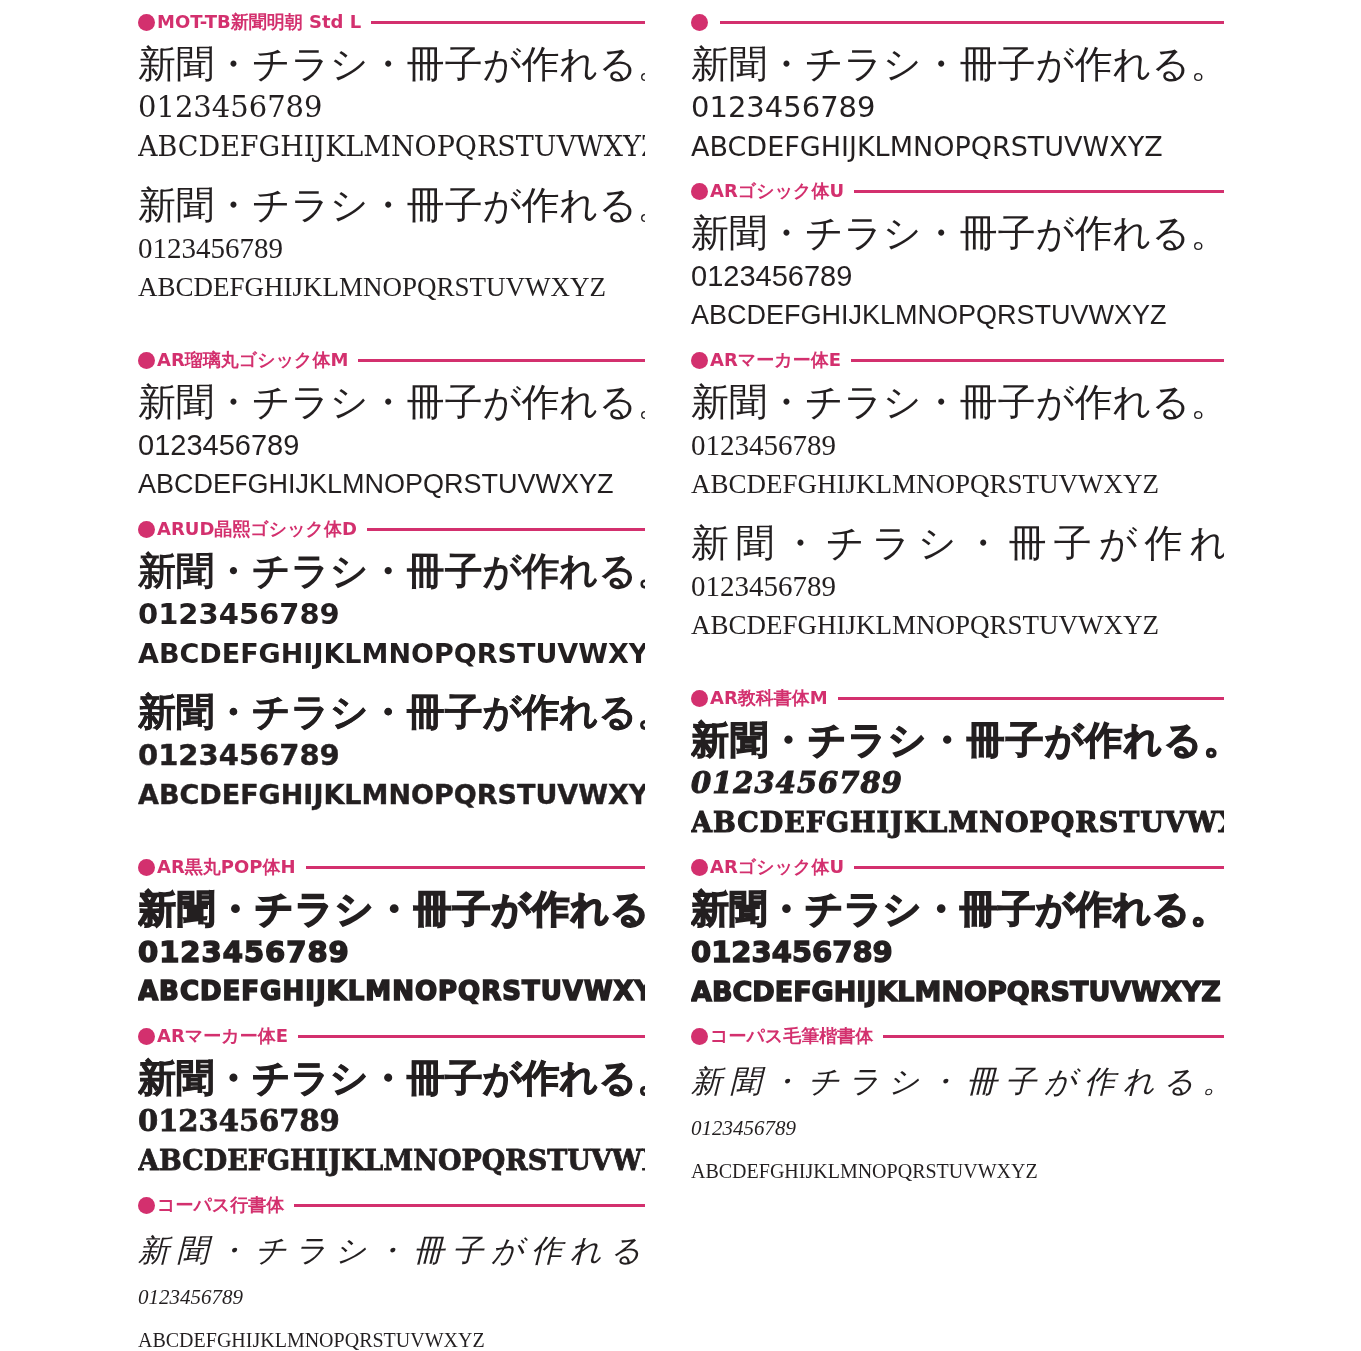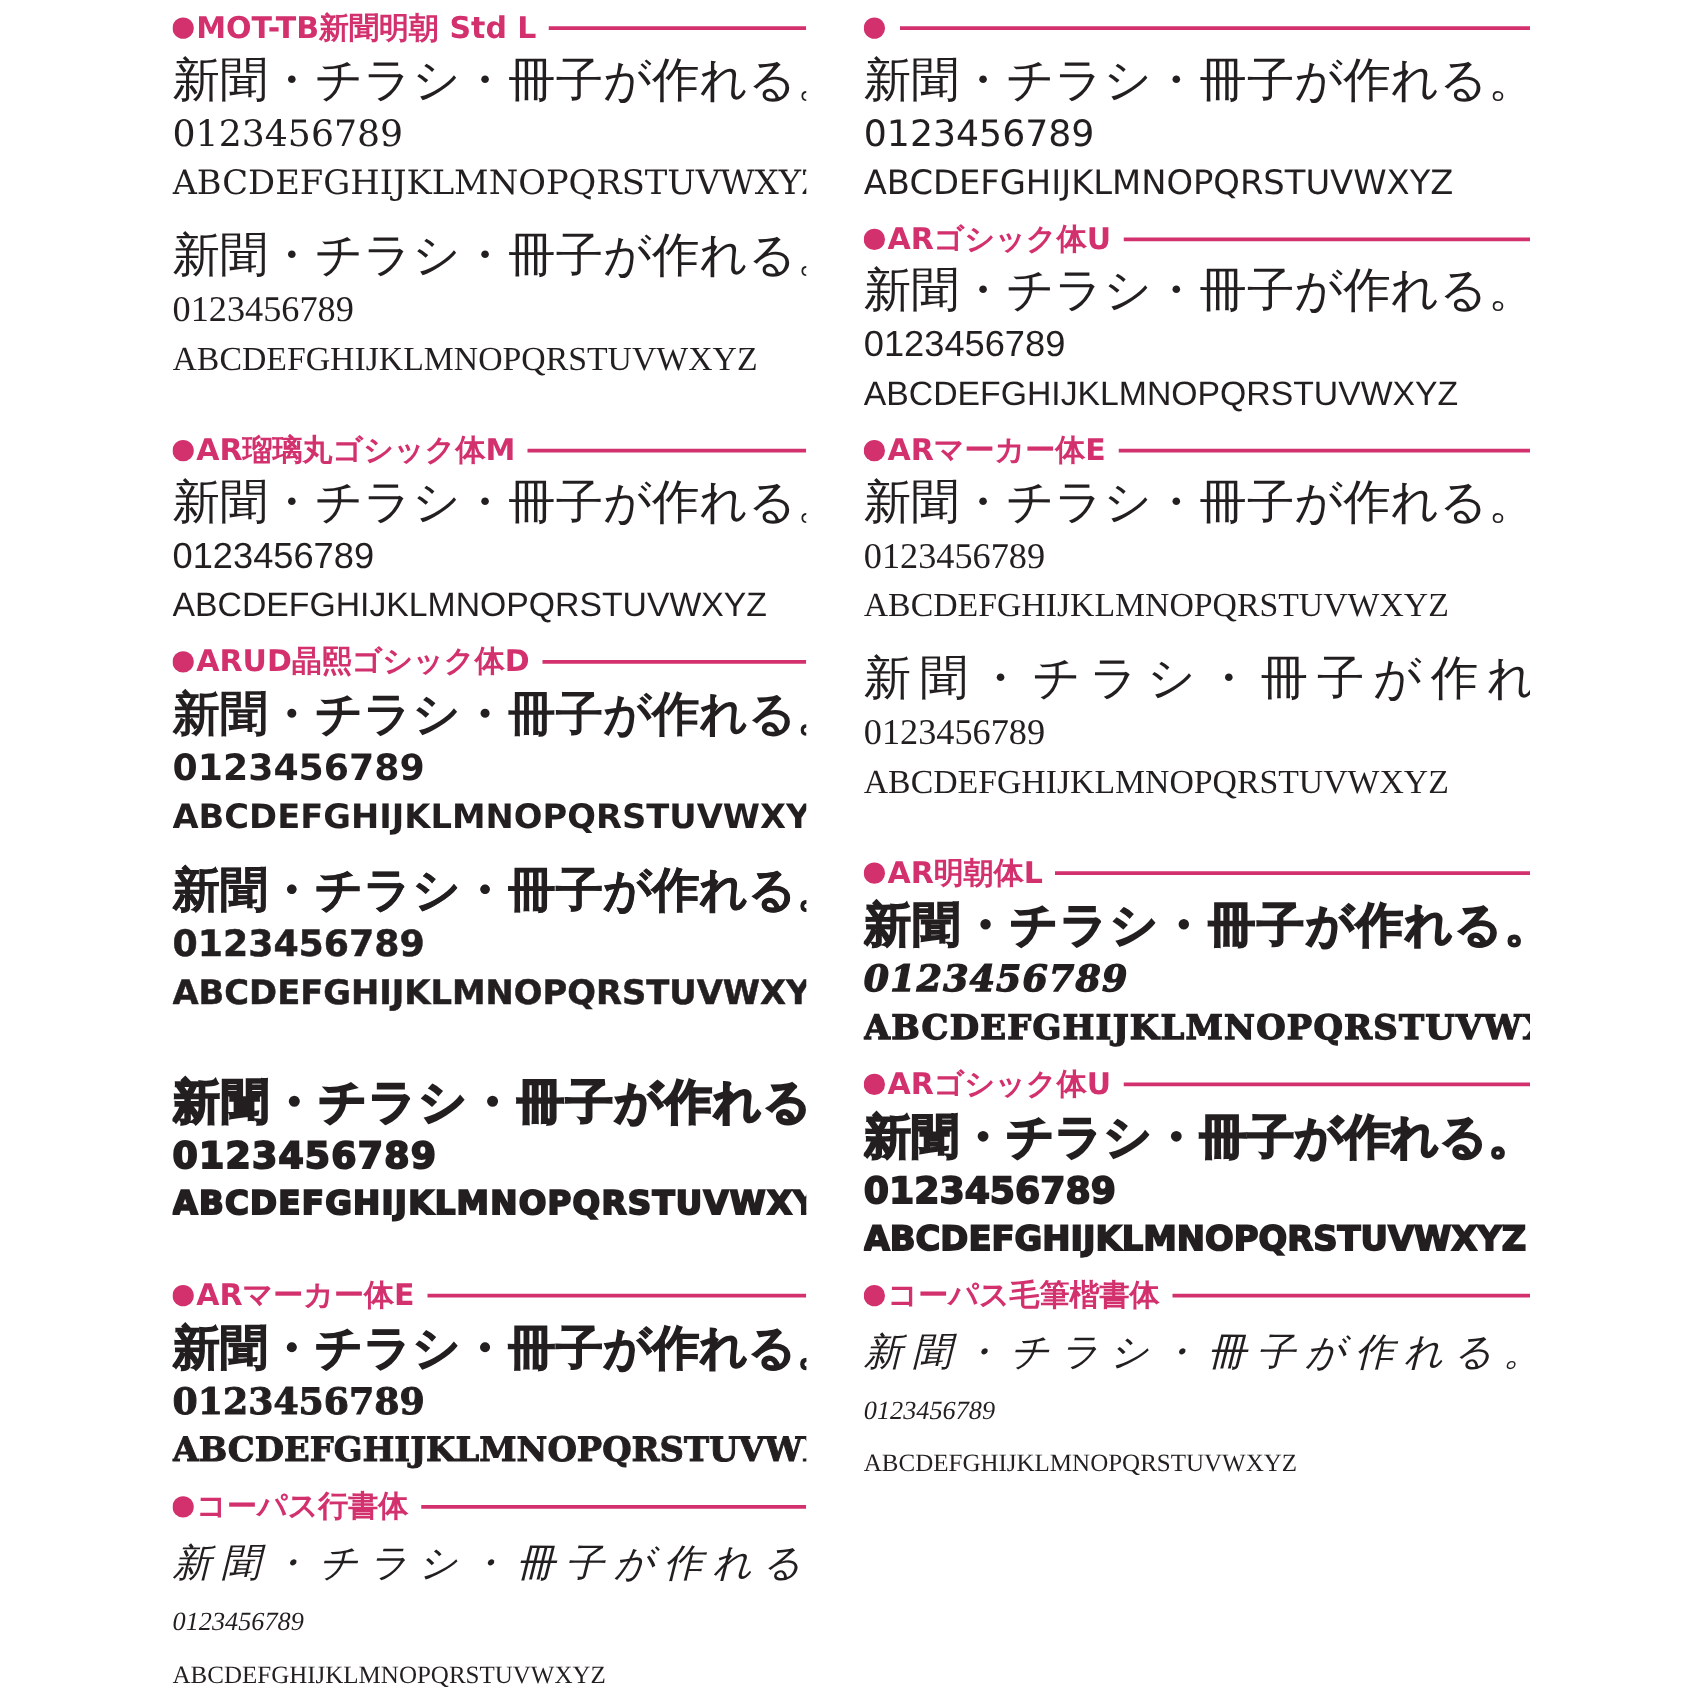--- a/index.html
+++ b/index.html
@@ -11,21 +11,21 @@
   }
   .sheet{display:flex;padding:8px 0 0 138px;gap:46px;}
   .col{display:flex;flex-direction:column;}
   .col-left{width:507px;}
   .col-right{width:533px;}
 
   .spec{height:169px;overflow:hidden;}
 
   .head{display:flex;align-items:center;height:28px;}
   .dot{width:17px;height:17px;border-radius:50%;background:var(--accent,#d3306e);flex:none;margin-right:2px;}
-  .fname{font-family:"DejaVu Sans",sans-serif;font-weight:bold;font-size:24px;color:var(--accent,#d3306e);white-space:nowrap;}
+  .fname{font-family:"DejaVu Sans",sans-serif;font-weight:bold;font-size:18px;color:var(--accent,#d3306e);white-space:nowrap;}
   .rule{flex:1;height:3px;background:var(--accent,#d3306e);margin-left:10px;min-width:20px;}
 
   .sample{font-size:38px;line-height:50px;margin-top:3px;white-space:nowrap;}
   .digits{font-size:29px;line-height:37px;white-space:nowrap;}
   .alpha{font-size:27px;line-height:41px;white-space:nowrap;}
 
   
   .f-nmincho .sample,.f-nmincho .digits,.f-nmincho .alpha{font-family:"DejaVu Serif",serif;}
   .f-mincho .sample,.f-mincho .digits,.f-mincho .alpha{font-family:"Liberation Serif",serif;}
   .f-sans .sample,.f-sans .digits,.f-sans .alpha{font-family:"DejaVu Sans",sans-serif;}
@@ -95,20 +95,25 @@
       <div class="alpha">ABCDEFGHIJKLMNOPQRSTUVWXYZ</div>
     </section>
 
     <section class="spec f-sans f-marker">
       <div class="sample">新聞・チラシ・冊子が作れる。</div>
       <div class="digits">0123456789</div>
       <div class="alpha">ABCDEFGHIJKLMNOPQRSTUVWXYZ</div>
     </section>
 
     <section class="spec f-sans f-pop">
+      <div class="head">
+        <span class="dot"></span>
+        <span class="fname">AR黒丸POP体H</span>
+        <span class="rule"></span>
+      </div>
       <div class="sample">新聞・チラシ・冊子が作れる。</div>
       <div class="digits">0123456789</div>
       <div class="alpha">ABCDEFGHIJKLMNOPQRSTUVWXYZ</div>
     </section>
 
     <section class="spec f-nmincho f-ultraserif">
       <div class="head">
         <span class="dot"></span>
         <span class="fname">ARマーカー体E</span>
         <span class="rule"></span>
@@ -167,21 +172,21 @@
 
     <section class="spec f-mincho f-wide">
       <div class="sample">新聞・チラシ・冊子が作れる。</div>
       <div class="digits">0123456789</div>
       <div class="alpha">ABCDEFGHIJKLMNOPQRSTUVWXYZ</div>
     </section>
 
     <section class="spec f-nmincho f-kantei">
       <div class="head">
         <span class="dot"></span>
-        <span class="fname">AR明朝体L</span>
+        <span class="fname">AR教科書体M</span>
         <span class="rule"></span>
       </div>
       <div class="sample">新聞・チラシ・冊子が作れる。</div>
       <div class="digits">0123456789</div>
       <div class="alpha">ABCDEFGHIJKLMNOPQRSTUVWXYZ</div>
     </section>
 
     <section class="spec f-sans f-ultra">
       <div class="head">
         <span class="dot"></span>

